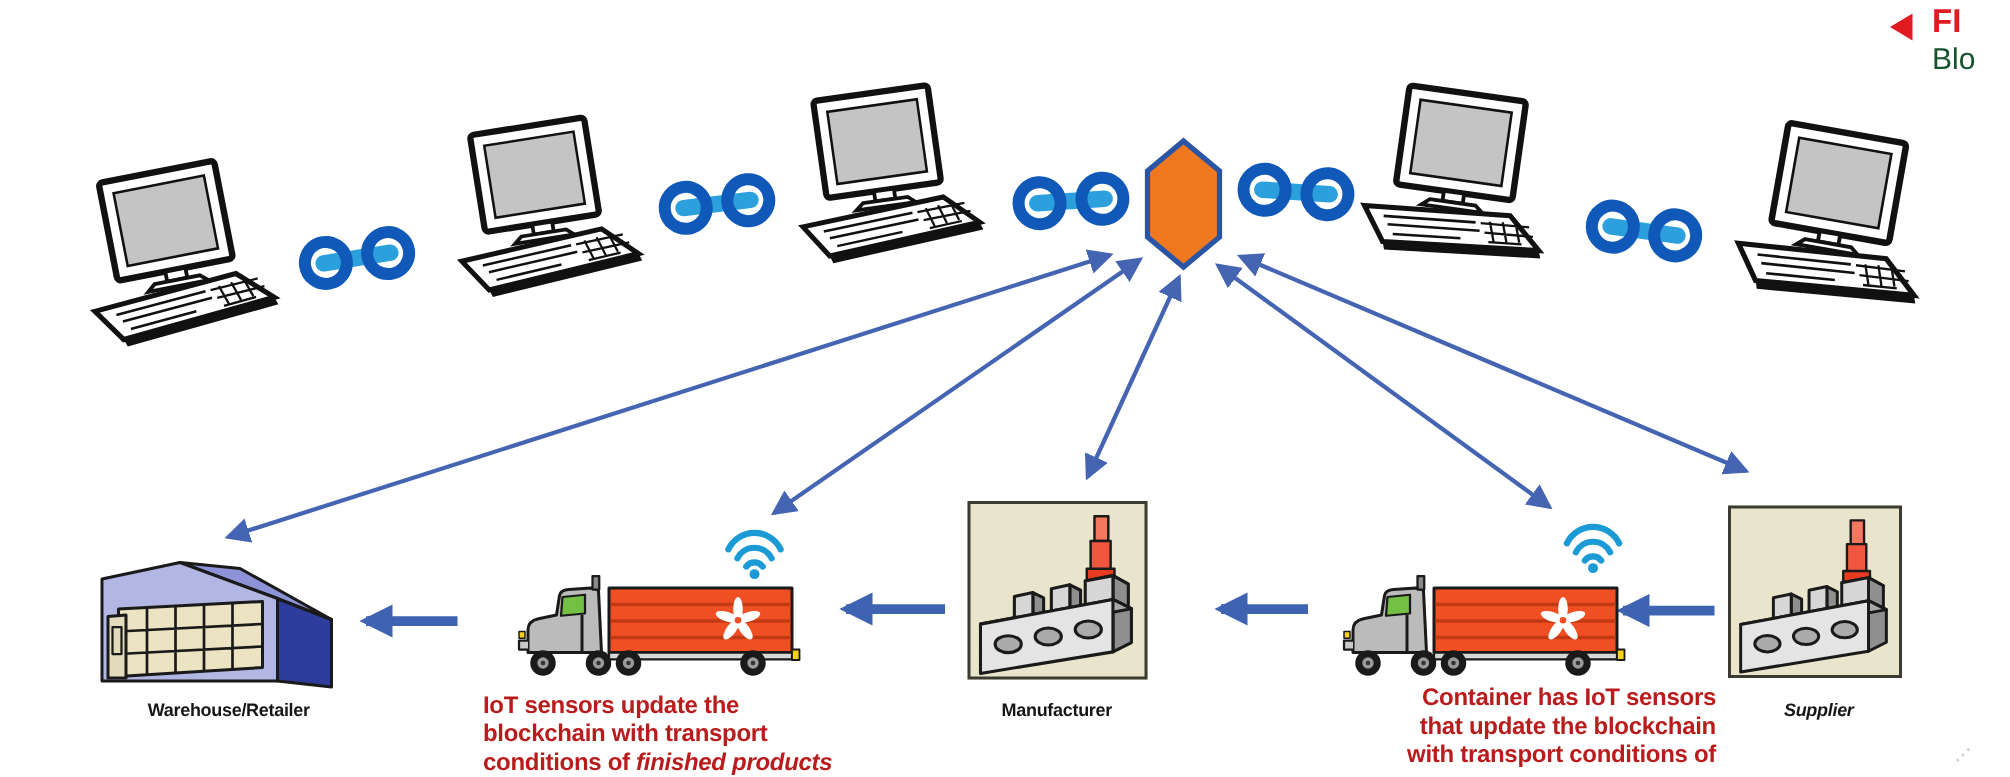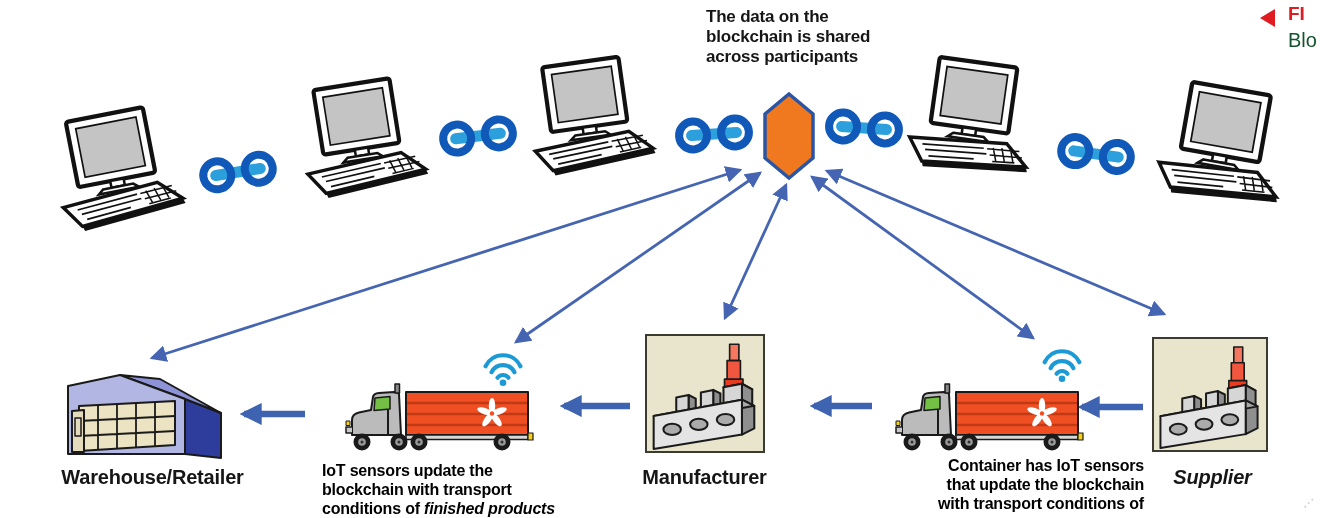--- a/index.html
+++ b/index.html
@@ -1,22 +1,22 @@
 <!DOCTYPE html>
 <html><head>
 <meta charset="utf-8">
 <style>
   html,body{margin:0;padding:0;background:#fff;}
   .canvas{position:relative;width:1340px;height:518px;background:#fff;overflow:hidden;
           font-family:"Liberation Sans",sans-serif;}
   svg.icon{position:absolute;overflow:visible;}
   .note{position:absolute;font-weight:bold;color:#161616;font-size:17px;line-height:20px;letter-spacing:-0.2px;}
-  .cap{position:absolute;font-weight:bold;color:#000000;font-size:16px;line-height:19px;letter-spacing:-0.2px;}
-  .nodelabel{position:absolute;font-weight:bold;color:#161616;font-size:20px;text-align:center;letter-spacing:-0.2px;}
-  .figref-title{position:absolute;left:1288px;top:0px;font-weight:bold;font-size:19px;color:#E11B22;line-height:28px;}
+  .cap{position:absolute;font-weight:bold;color:#b91c1c;font-size:16px;line-height:19px;letter-spacing:-0.2px;}
+  .nodelabel{position:absolute;font-weight:bold;color:#161616;font-size:12px;text-align:center;letter-spacing:-0.2px;}
+  .figref-title{position:absolute;left:1288px;top:0px;font-weight:bold;font-size:22px;color:#E11B22;line-height:28px;}
   .figref-sub{position:absolute;left:1288px;top:28px;font-size:20px;color:#14532d;line-height:24px;}
   .figref-tri{position:absolute;left:1260px;top:9px;width:0;height:0;
               border-top:9px solid transparent;border-bottom:9px solid transparent;
               border-right:15px solid #E11B22;}
   .factory-box{position:absolute;background:#E9E5CC;border:2px solid #3b3b31;box-sizing:border-box;}
   .factory-box svg{width:100%;height:100%;display:block;}
   .corner{position:absolute;left:1301px;top:494px;color:#cfcfcf;font-size:15px;transform:rotate(-45deg);}
   i{}
 </style>
 </head>
@@ -169,25 +169,20 @@
   <svg class="icon" viewBox="0 0 150 135" style="left:906px;top:60px;width:128px;height:115px;transform:rotate(8deg)">
       <use href="#icon-computer"></use>
     </svg>
   <svg class="icon" viewBox="0 0 80 40" style="left:1056px;top:134px;width:80px;height:40px;transform:rotate(8deg)">
       <use href="#icon-chain"></use>
     </svg>
   <svg class="icon" viewBox="0 0 150 135" style="left:1156px;top:86px;width:130px;height:117px;transform:rotate(10deg)">
       <use href="#icon-computer"></use>
     </svg>
 
-  <div class="note" style="left:706px;top:7px;">
-    <div>The data on the</div>
-    <div>blockchain is shared</div>
-    <div>across participants</div>
-  </div>
 
   <div class="figref-tri"></div>
   <div class="figref-title">FI</div>
   <div class="figref-sub">Blo</div>
 
   <svg class="icon" viewBox="0 0 165 92" style="left:63px;top:372px;width:165px;height:92px">
       <use href="#icon-warehouse"></use>
     </svg>
 
   <svg class="icon" viewBox="0 0 200 70" style="left:343px;top:383px;width:202px;height:70px">

